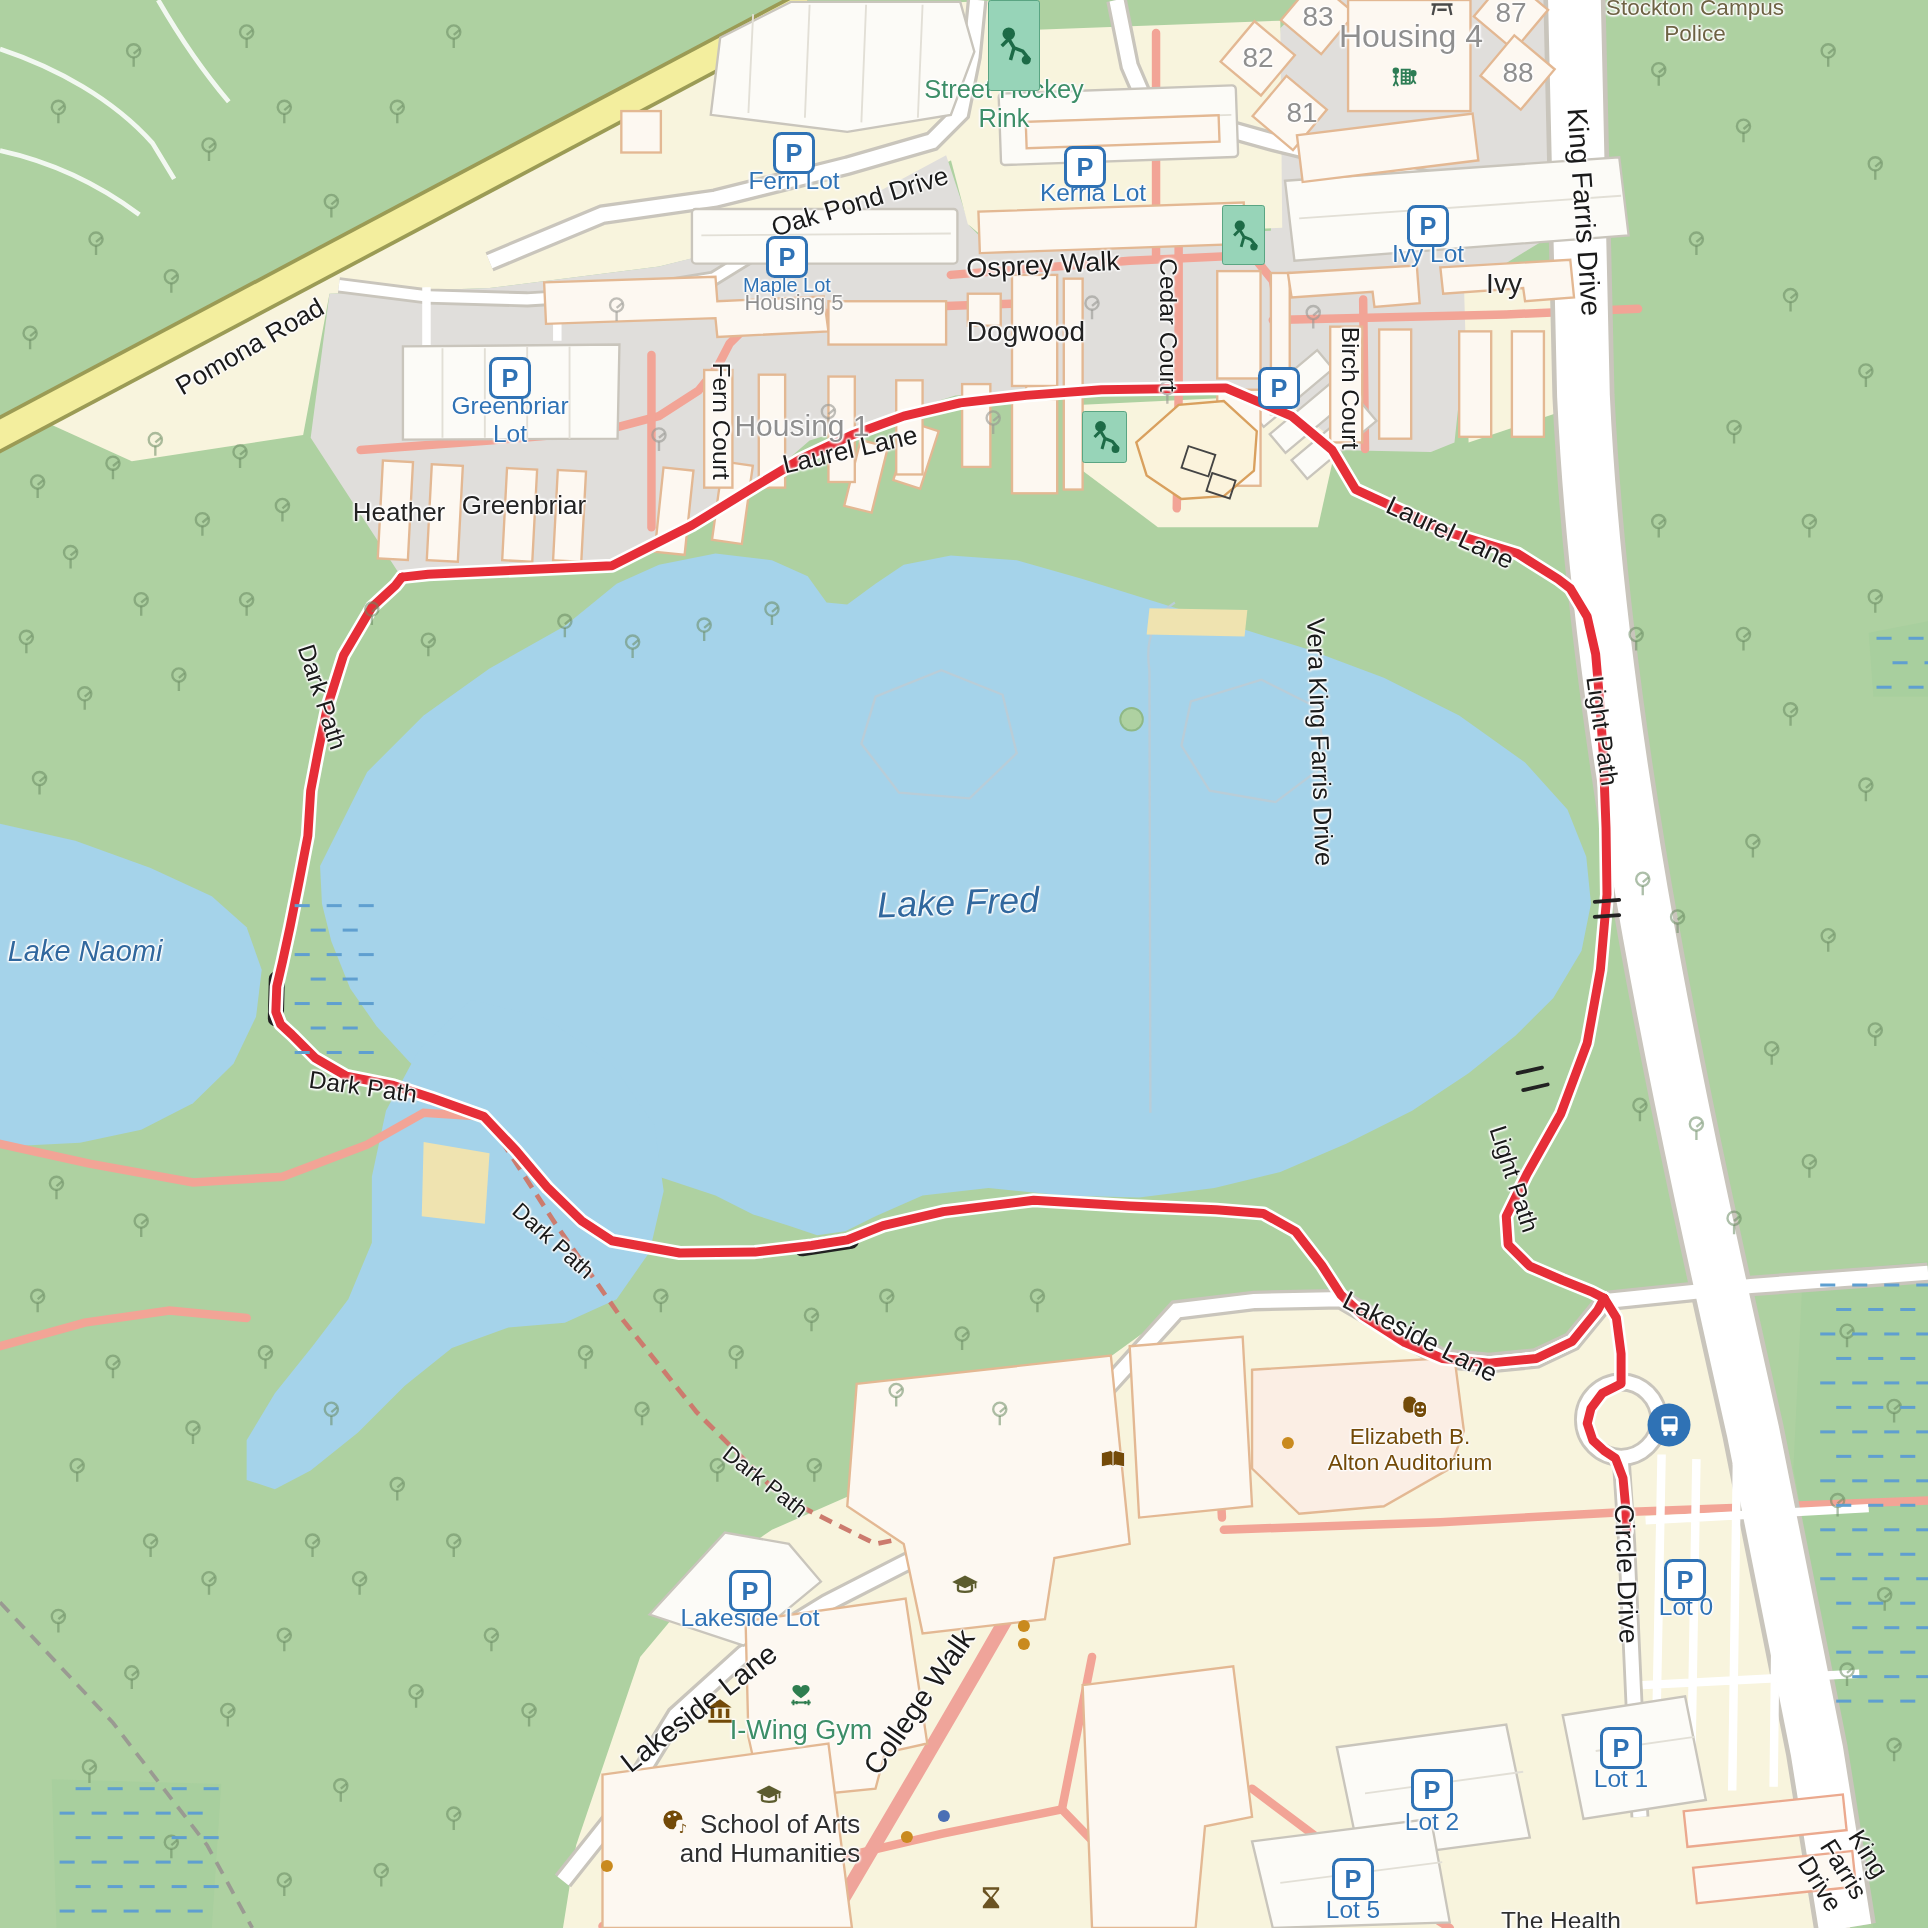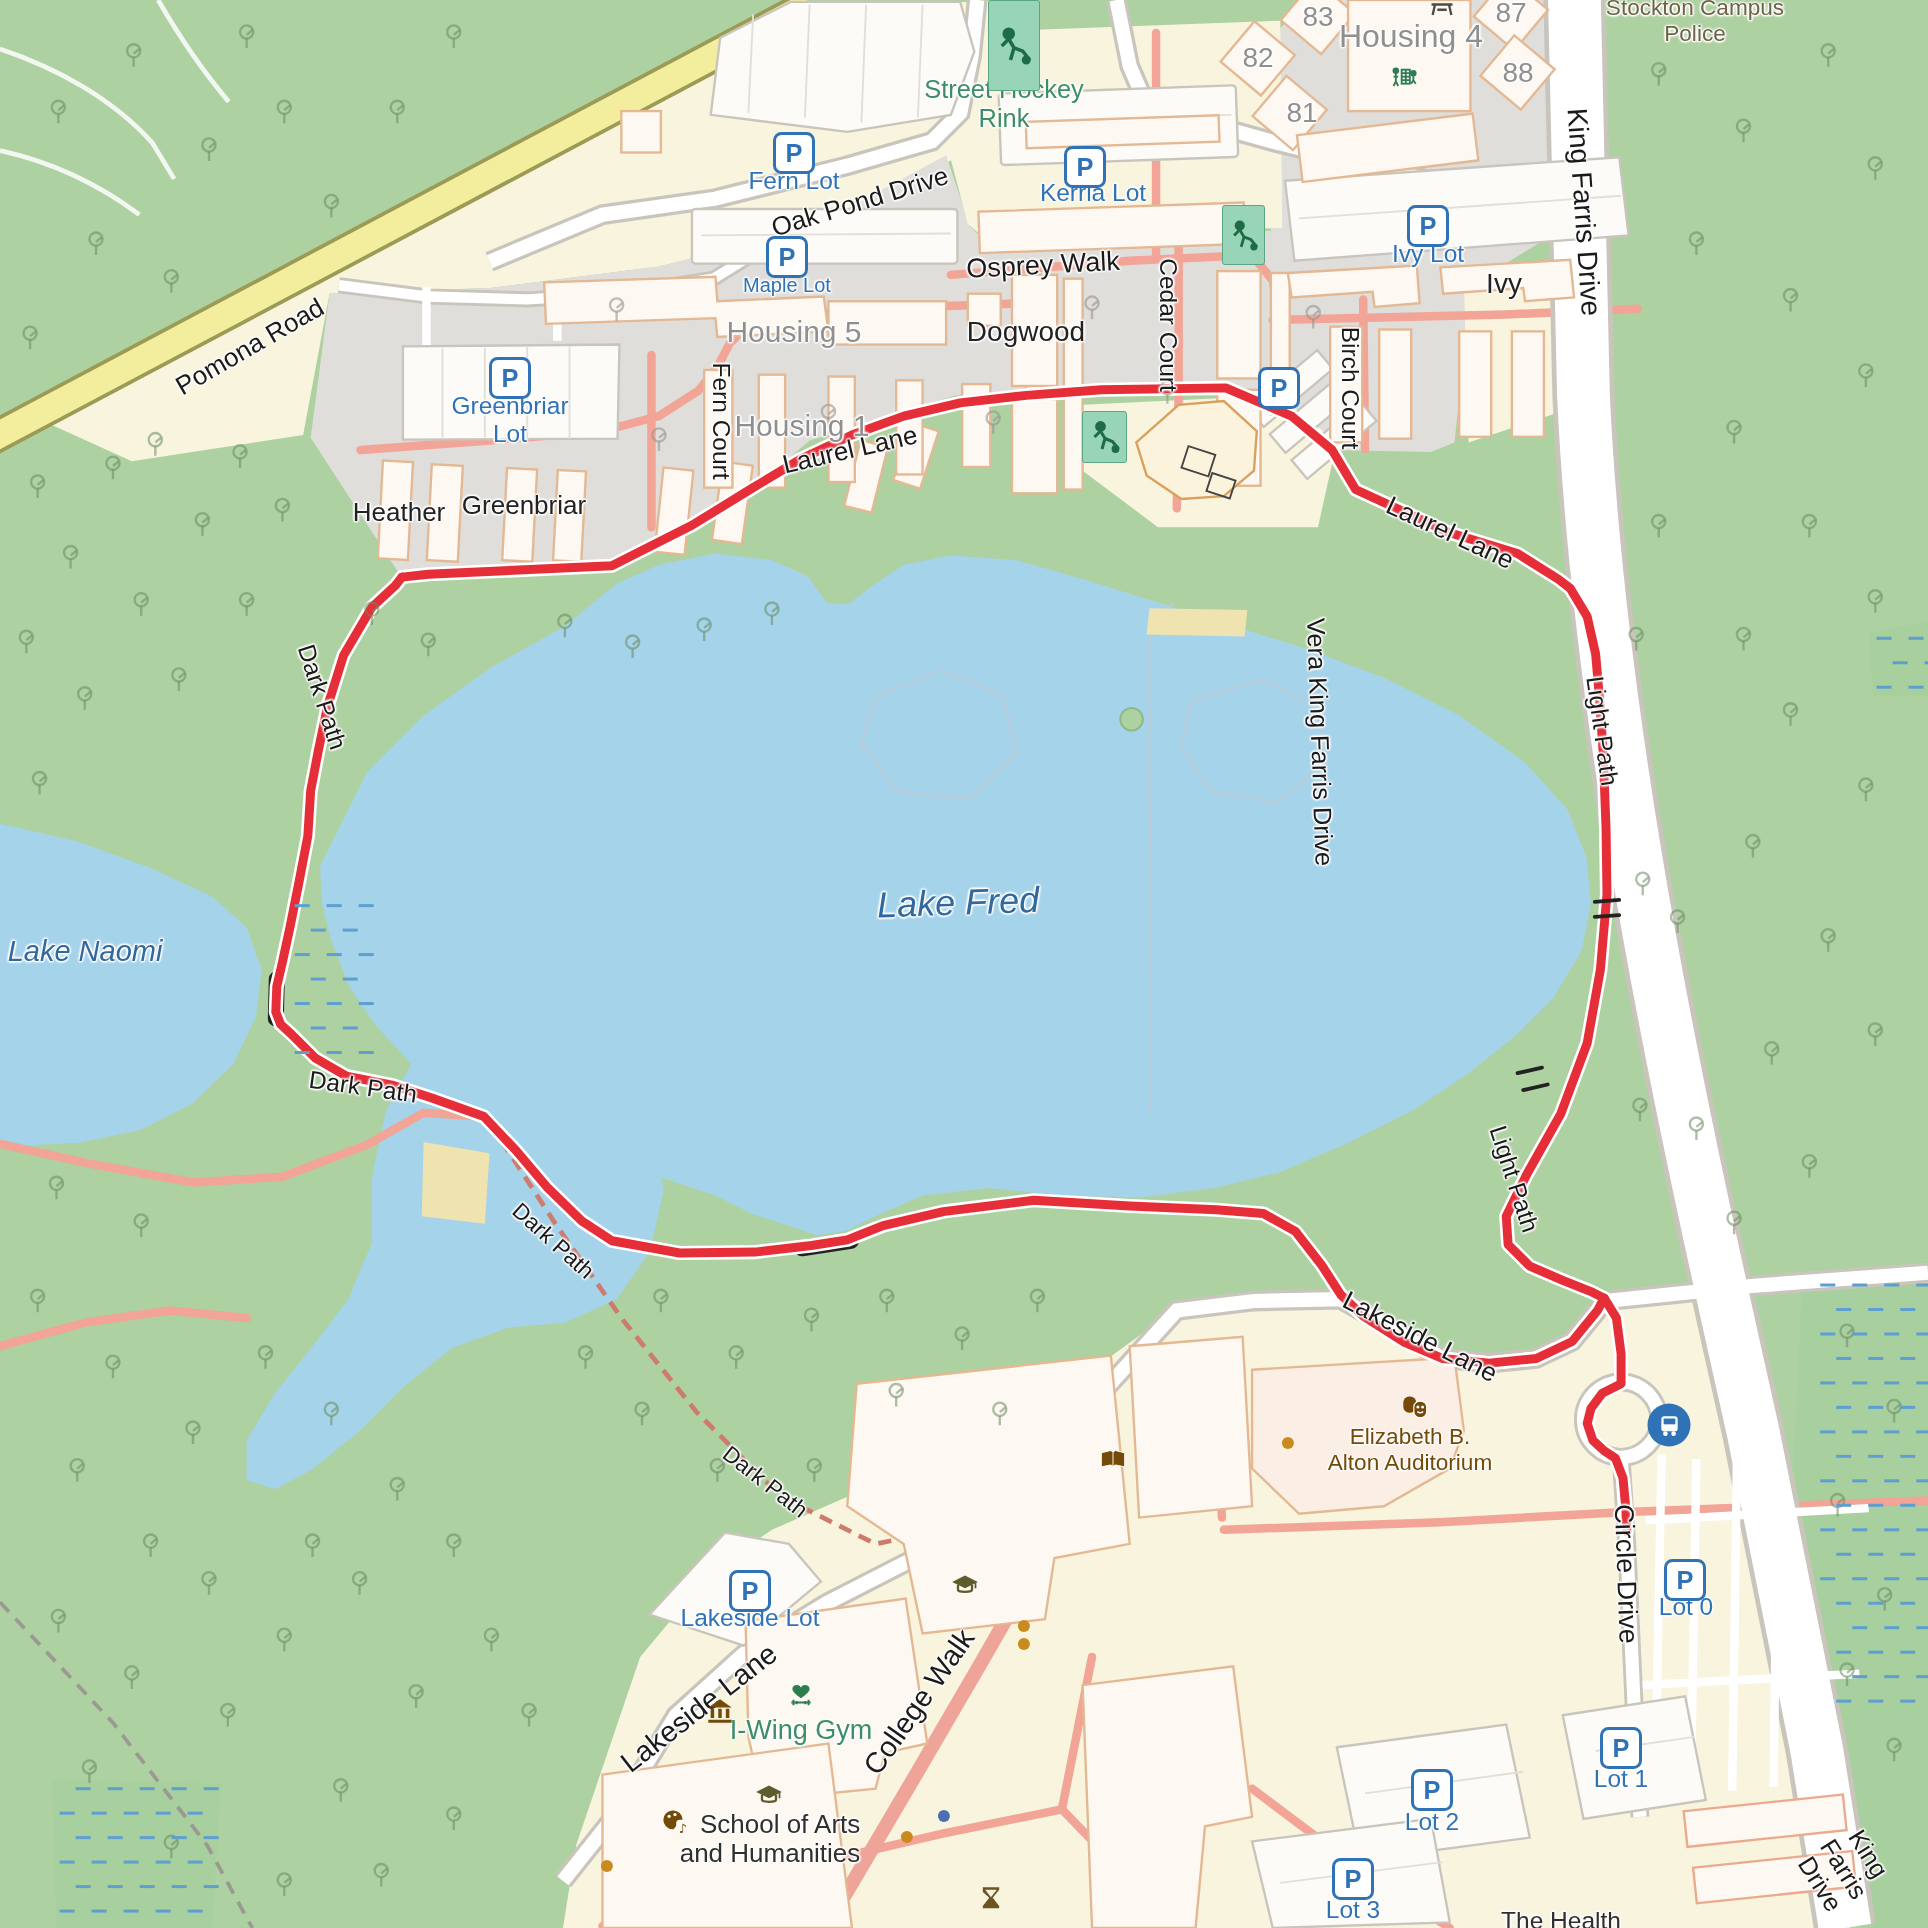--- a/index.html
+++ b/index.html
@@ -768,21 +768,21 @@
         <path d="M364,1092 h16" stroke="#5f9fd0" stroke-width="3.2"></path>
         <path d="M313,1118 h16" stroke="#5f9fd0" stroke-width="3.2"></path>
         <path d="M347,1118 h16" stroke="#5f9fd0" stroke-width="3.2"></path>
         <path d="M381,1118 h16" stroke="#5f9fd0" stroke-width="3.2"></path>
       </g>
 </svg>
 <div id="labels">
       <div class="lbl water" style="left: 958px; top: 903px; font-size: 36px; --r: -2deg;">Lake Fred</div>
       <div class="lbl water" style="left: 85px; top: 951px; font-size: 29px; --r: 0deg;">Lake Naomi</div>
       <div class="lbl gray" style="left: 1411px; top: 36px; font-size: 32px; --r: 0deg;">Housing 4</div>
-      <div class="lbl gray" style="left: 794px; top: 303px; font-size: 30px; margin-top: 29px; --r: 0deg;">Housing 5</div>
+      <div class="lbl gray" style="left: 794px; top: 303px; font-size: 22px; --r: 0deg;">Housing 5</div>
       <div class="lbl gray" style="left: 802px; top: 426px; font-size: 30px; --r: 0deg;">Housing 1</div>
       <div class="lbl gray" style="left: 1318px; top: 17px; font-size: 28px; --r: 0deg;">83</div>
       <div class="lbl gray" style="left: 1511px; top: 13px; font-size: 28px; --r: 0deg;">87</div>
       <div class="lbl gray" style="left: 1258px; top: 58px; font-size: 28px; --r: 0deg;">82</div>
       <div class="lbl gray" style="left: 1290px; top: 113px; font-size: 28px; margin-left: 12px; --r: 0deg;">81</div>
       <div class="lbl gray" style="left: 1518px; top: 73px; font-size: 28px; --r: 0deg;">88</div>
       <div class="lbl place" style="left: 399px; top: 513px; font-size: 26px; --r: 0deg;">Heather</div>
       <div class="lbl place" style="left: 524px; top: 506px; font-size: 26px; --r: 0deg;">Greenbriar</div>
       <div class="lbl place" style="left: 1026px; top: 332px; font-size: 28px; --r: 0deg;">Dogwood</div>
       <div class="lbl place" style="left: 1504px; top: 284px; font-size: 28px; --r: 0deg;">Ivy</div>
@@ -813,21 +813,21 @@
       <div class="lbl blue" style="left: 794px; top: 181px; font-size: 24.5px; --r: 0deg;">Fern Lot</div>
       <div class="lbl blue" style="left: 787px; top: 285px; font-size: 20px; --r: 0deg;">Maple Lot</div>
       <div class="lbl blue" style="left: 1085px; top: 193px; font-size: 24.5px; padding-left: 16px; --r: 0deg;">Kerria Lot</div>
       <div class="lbl blue" style="left: 1428px; top: 254px; font-size: 24.5px; --r: 0deg;">Ivy Lot</div>
       <div class="lbl blue" style="left: 510px; top: 420px; font-size: 24.5px; --r: 0deg;">Greenbriar
 Lot</div>
       <div class="lbl blue" style="left: 750px; top: 1618px; font-size: 24.5px; --r: 0deg;">Lakeside Lot</div>
       <div class="lbl blue" style="left: 1686px; top: 1607px; font-size: 24.5px; --r: 0deg;">Lot 0</div>
       <div class="lbl blue" style="left: 1621px; top: 1779px; font-size: 24.5px; --r: 0deg;">Lot 1</div>
       <div class="lbl blue" style="left: 1432px; top: 1822px; font-size: 24.5px; --r: 0deg;">Lot 2</div>
-      <div class="lbl blue" style="left: 1353px; top: 1910px; font-size: 24.5px; --r: 0deg;">Lot 3</div>
+      <div class="lbl blue" style="left: 1353px; top: 1910px; font-size: 24.5px; --r: 0deg;">Lot 5</div>
       <div class="lbl police" style="left: 1695px; top: 21px; font-size: 22.6px; --r: 0deg;">Stockton Campus
 Police</div>
       <div class="lbl brown" style="left: 1410px; top: 1450px; font-size: 22.6px; --r: 0deg;">Elizabeth B.
 Alton Auditorium</div>
       <div class="lbl dark" style="left: 770px; top: 1839px; font-size: 26px; --r: 0deg;">School of Arts
 and Humanities</div>
       <div class="lbl dark" style="left: 1561px; top: 1921px; font-size: 24.5px; --r: 0deg;">The Health</div>
       <div class="picon" style="left: 794px; top: 153px;">P</div>
       <div class="picon" style="left: 787px; top: 257px;">P</div>
       <div class="picon" style="left: 1085px; top: 167px;">P</div>

